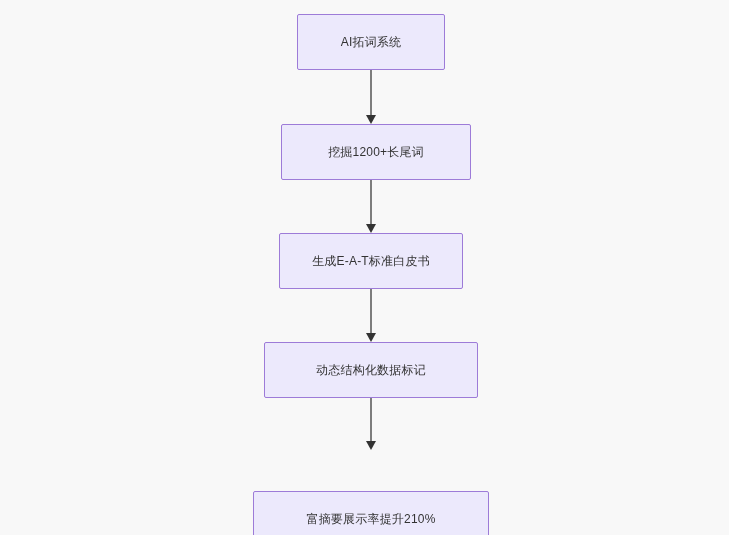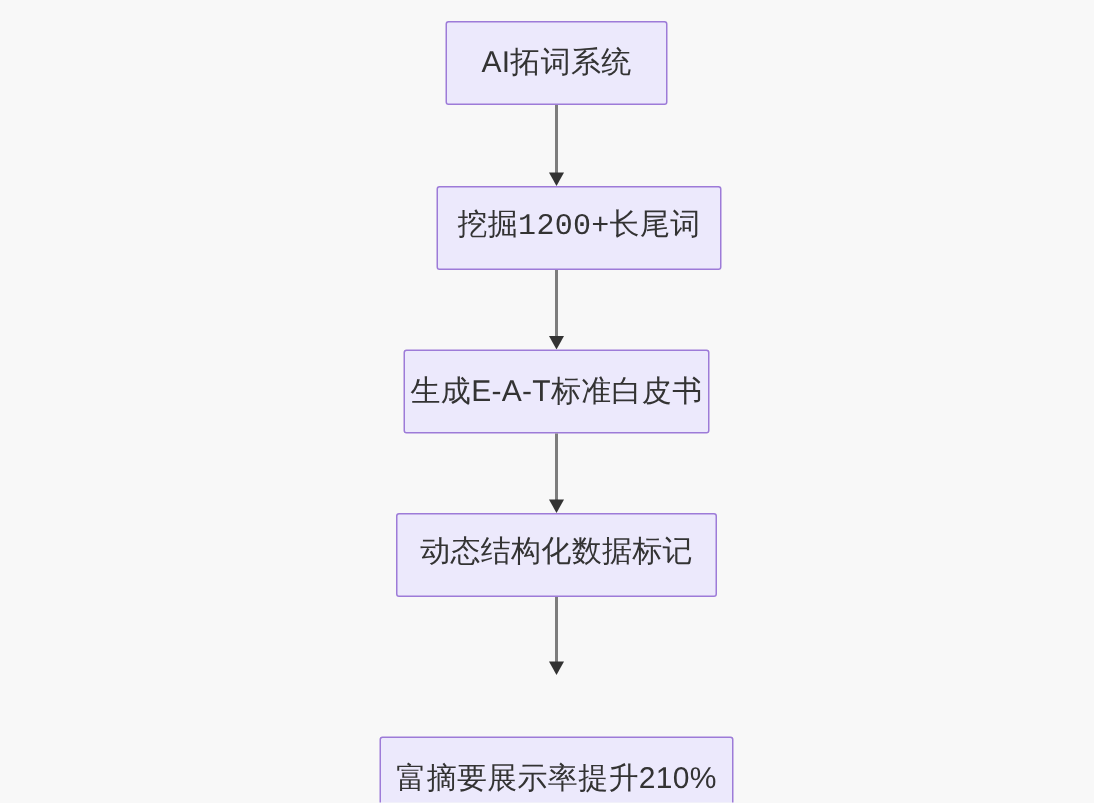--- a/index.html
+++ b/index.html
@@ -27,32 +27,32 @@
     background: #ece9fc;
     border: 1.6px solid #9d7bd8;
     border-radius: 2px;
     display: flex;
     align-items: center;
     justify-content: center;
     transform: translateX(-50%);
   }
 
   .node-label {
-    font-size: 20px;
+    font-size: 12px;
     line-height: 1;
     color: #333333;
     letter-spacing: 0.2px;
     white-space: nowrap;
   }
 
   
   .node-1 { width: 148px; left: 371px; top: 14px; }
-  .node-2 { width: 190px; left: 386px; top: 124px; font-family: Liberation Mono, monospace; }
-  .node-3 { width: 204px; left: 371px; top: 233px; }
-  .node-4 { width: 214px; left: 371px; top: 342px; font-family: Liberation Mono, monospace; }
+  .node-2 { width: 190px; left: 376px; top: 124px; }
+  .node-3 { width: 184px; left: 371px; top: 233px; }
+  .node-4 { width: 214px; left: 371px; top: 342px; }
   .node-5 { width: 236px; left: 371px; top: 450px; margin-top: 41px; }
 
   
   .edge {
     position: absolute;
     left: 371px;
     transform: translateX(-50%);
     width: 16px;
   }
   .edge-stem {

